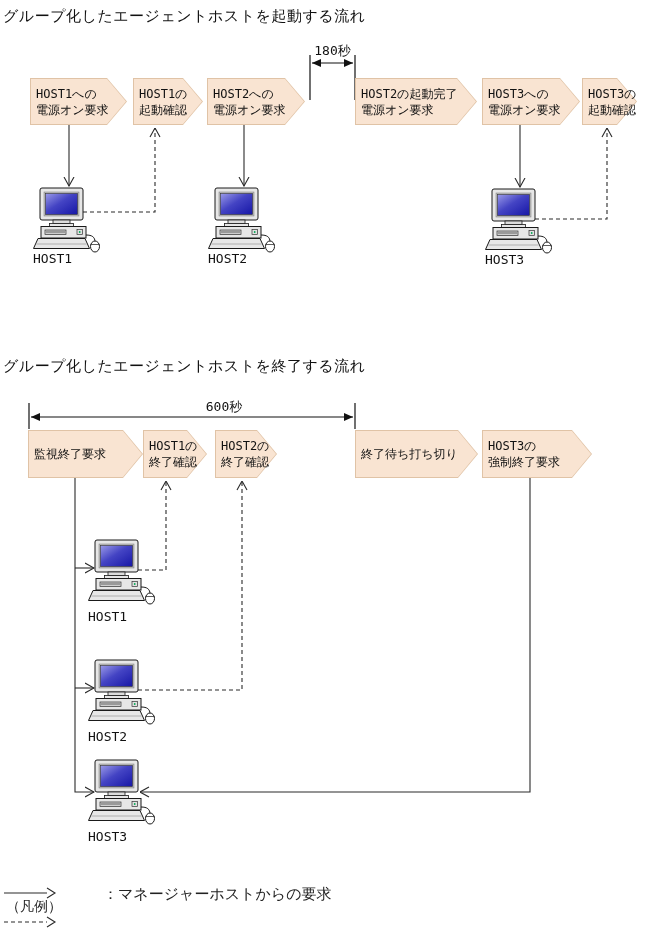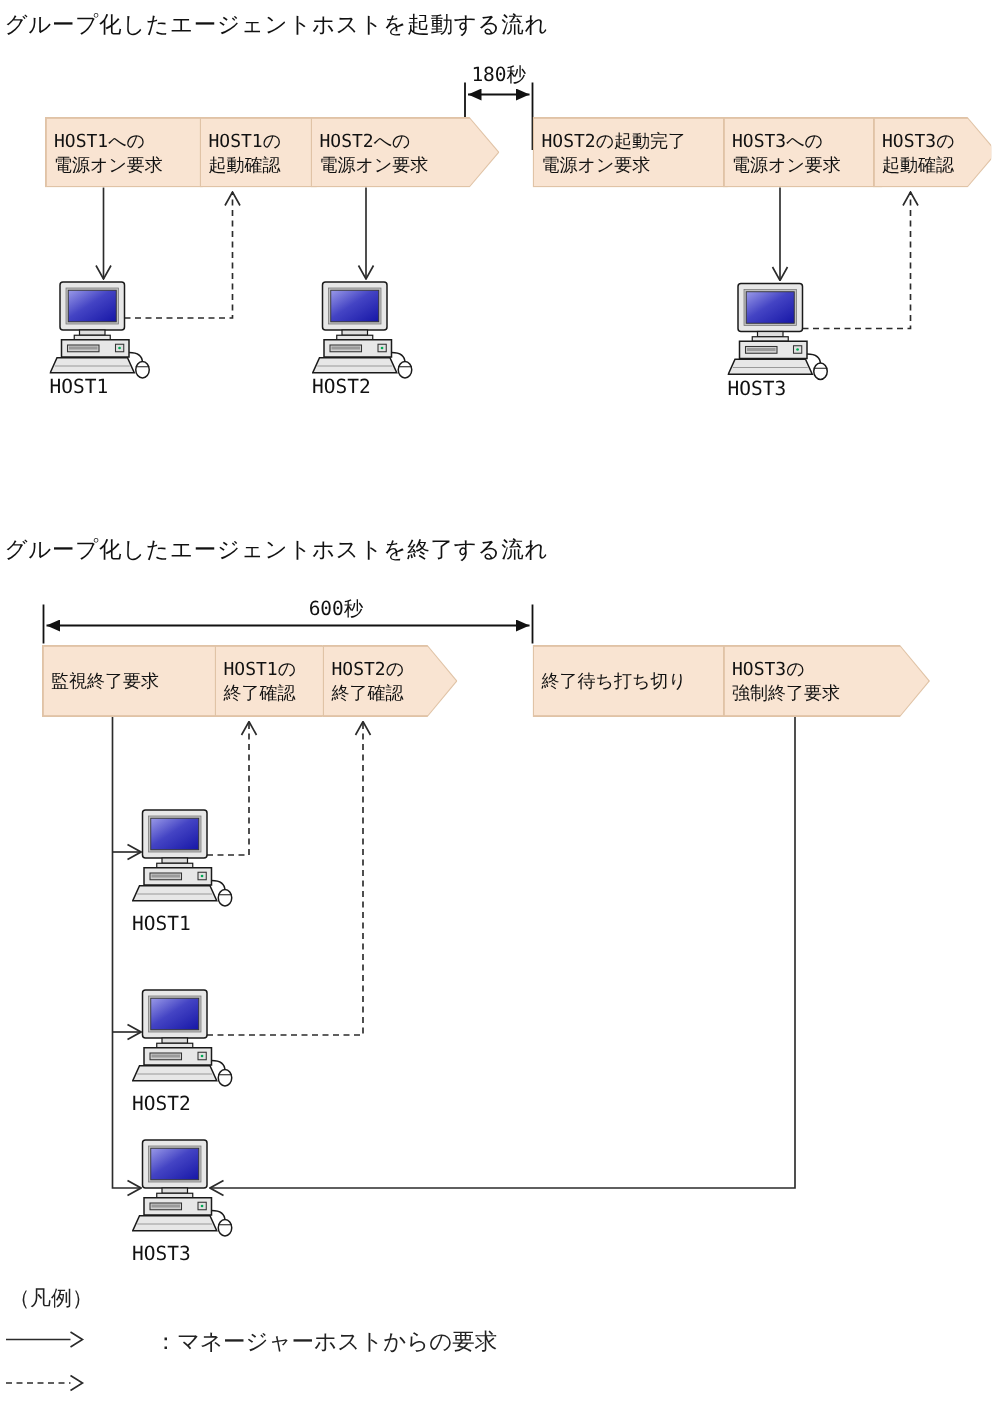--- a/index.html
+++ b/index.html
@@ -5,41 +5,41 @@
   html,body{margin:0;padding:0;background:#fff;}
   #canvas{
     position:relative;width:661px;height:935px;background:#fff;overflow:hidden;
     font-family:"DejaVu Sans Mono","Liberation Mono","DejaVu Sans",monospace;
     color:#111;
   }
   .abs{position:absolute;}
   .flow-title{
     position:absolute;left:3px;font-size:15px;letter-spacing:0.5px;white-space:pre;color:#111;
   }
-  .chev{position:absolute;padding-left:28px;}
+  .chev{position:absolute;}
   .chev-fill{
     position:absolute;inset:0;background:#E0C3A6;
     clip-path:polygon(0 0,calc(100% - 20px) 0,100% 50%,calc(100% - 20px) 100%,0 100%);
   }
   .chev-fill::after{
     content:"";position:absolute;inset:1px;background:#F9E4D2;
     clip-path:polygon(0 0,calc(100% - 19px) 0,100% 50%,calc(100% - 19px) 100%,0 100%);
   }
   .chev-label{
     position:absolute;inset:0;display:flex;align-items:center;
     padding-left:6px;font-size:12px;line-height:16px;white-space:pre;color:#111;
   }
   .host-label{
     position:absolute;width:57px;text-align:left;font-size:13px;line-height:14px;
     white-space:pre;color:#111;
   }
   .timer-label{
     position:absolute;text-align:center;font-size:13px;line-height:13px;white-space:pre;color:#111;
   }
-  .legend-head{position:absolute;font-size:14px;white-space:pre;color:#222;}
+  .legend-head{position:absolute;font-size:14px;white-space:pre;color:#222;margin-top:41px;}
   .legend-text{position:absolute;font-size:15px;white-space:pre;color:#222;margin-left:41px;}
   svg{display:block;}
 </style>
 </head>
 <body>
 
 <div id="canvas">
 
   <svg class="abs" style="left:0;top:0;" width="661" height="935" viewBox="0 0 661 935">
     <defs>

